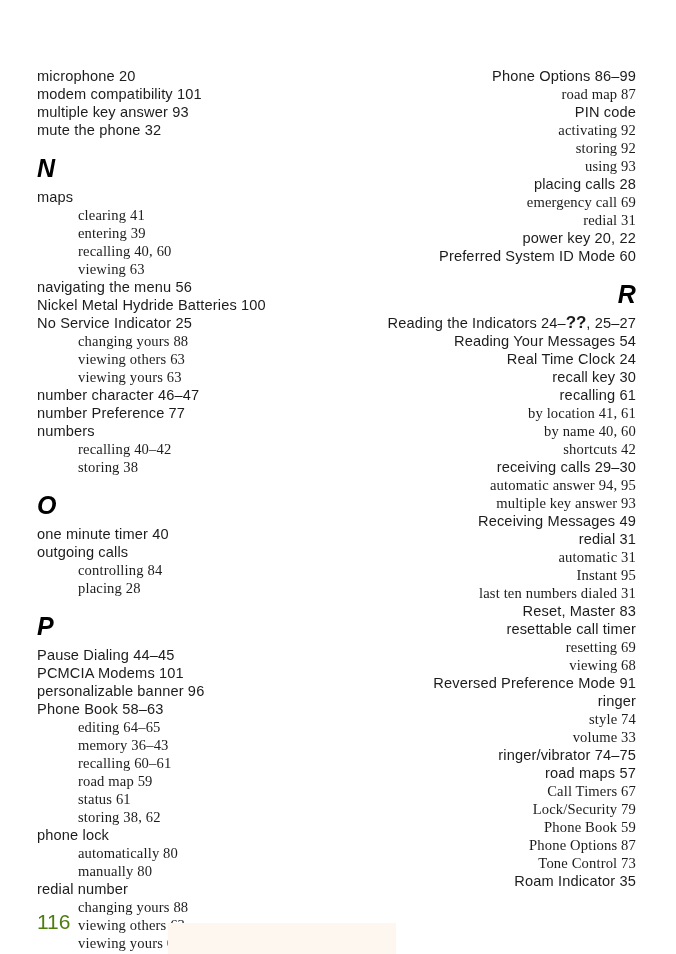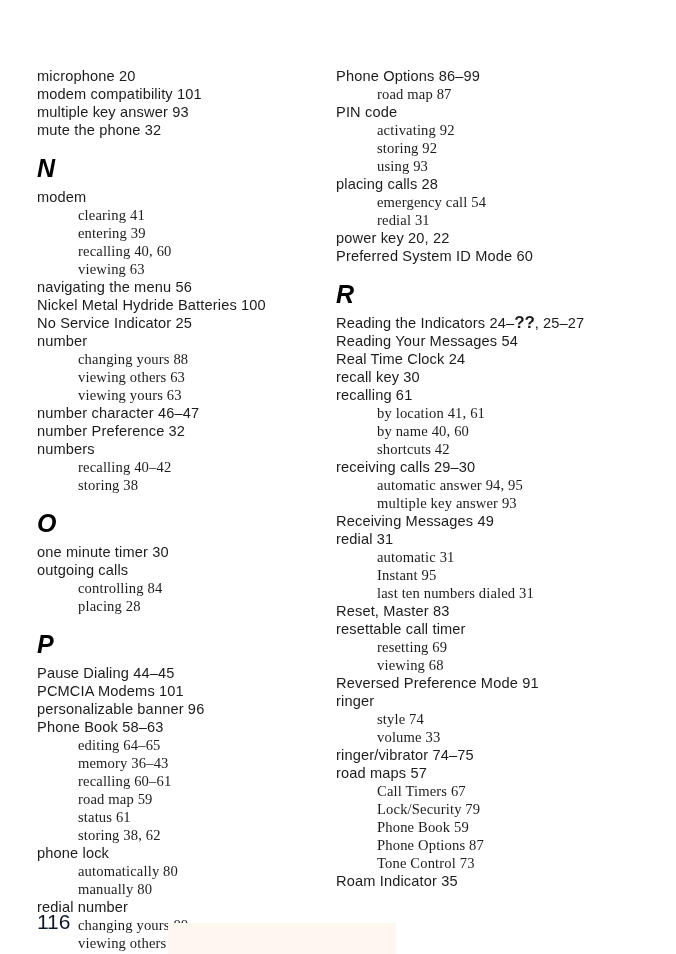--- a/index.html
+++ b/index.html
@@ -26,21 +26,21 @@
     height: 954px;
   }
 
   
   .column {
     position: absolute;
     top: 62px;
     width: 300px;
   }
   #col-left  { left: 37px; }
-  #col-right { left: 336px; }
+  #col-right { left: 336px; text-align: right; }
 
   
   .entry {
     font-size: 14.6px;
     line-height: 18px;
     white-space: nowrap;
     letter-spacing: 0.01em;
     color: #1c1c1c;
   }
   .entry.sub {
@@ -67,21 +67,21 @@
     letter-spacing: -0.01em;
   }
 
   
   #folio {
     position: absolute;
     left: 37px;
     top: 906px;
     font-size: 21px;
     line-height: 1;
-    color: #0f172a;
+    color: #4d7c0f;
   }
 
   
   #bleed-block {
     position: absolute;
     left: 168px;
     top: 918px;
     width: 228px;
     height: 36px;
     background: #fdf7f0;
@@ -91,39 +91,38 @@
 <body style="background: rgb(255, 255, 255);">
 
 <div id="page">
 
   <div class="column" id="col-left">
       <div class="entry">microphone 20</div>
       <div class="entry">modem compatibility 101</div>
       <div class="entry">multiple key answer 93</div>
       <div class="entry">mute the phone 32</div>
       <div class="section-letter">N</div>
-      <div class="entry">modem</div>
+      <div class="entry">maps</div>
       <div class="entry sub">clearing 41</div>
       <div class="entry sub">entering 39</div>
       <div class="entry sub">recalling 40, 60</div>
       <div class="entry sub">viewing 63</div>
       <div class="entry">navigating the menu 56</div>
       <div class="entry">Nickel Metal Hydride Batteries 100</div>
       <div class="entry">No Service Indicator 25</div>
-      <div class="entry">number</div>
       <div class="entry sub">changing yours 88</div>
       <div class="entry sub">viewing others 63</div>
       <div class="entry sub">viewing yours 63</div>
       <div class="entry">number character 46–47</div>
-      <div class="entry">number Preference 32</div>
+      <div class="entry">number Preference 77</div>
       <div class="entry">numbers</div>
       <div class="entry sub">recalling 40–42</div>
       <div class="entry sub">storing 38</div>
       <div class="section-letter">O</div>
-      <div class="entry">one minute timer 30</div>
+      <div class="entry">one minute timer 40</div>
       <div class="entry">outgoing calls</div>
       <div class="entry sub">controlling 84</div>
       <div class="entry sub">placing 28</div>
       <div class="section-letter">P</div>
       <div class="entry">Pause Dialing 44–45</div>
       <div class="entry">PCMCIA Modems 101</div>
       <div class="entry">personalizable banner 96</div>
       <div class="entry">Phone Book 58–63</div>
       <div class="entry sub">editing 64–65</div>
       <div class="entry sub">memory 36–43</div>
@@ -141,21 +140,21 @@
     </div>
 
   <div class="column" id="col-right">
       <div class="entry">Phone Options 86–99</div>
       <div class="entry sub">road map 87</div>
       <div class="entry">PIN code</div>
       <div class="entry sub">activating 92</div>
       <div class="entry sub">storing 92</div>
       <div class="entry sub">using 93</div>
       <div class="entry">placing calls 28</div>
-      <div class="entry sub">emergency call 54</div>
+      <div class="entry sub">emergency call 69</div>
       <div class="entry sub">redial 31</div>
       <div class="entry">power key 20, 22</div>
       <div class="entry">Preferred System ID Mode 60</div>
       <div class="section-letter">R</div>
       <div class="entry"><span>Reading the Indicators 24–</span><span class="xref-unresolved">??</span><span>, 25–27</span></div>
       <div class="entry">Reading Your Messages 54</div>
       <div class="entry">Real Time Clock 24</div>
       <div class="entry">recall key 30</div>
       <div class="entry">recalling 61</div>
       <div class="entry sub">by location 41, 61</div>

